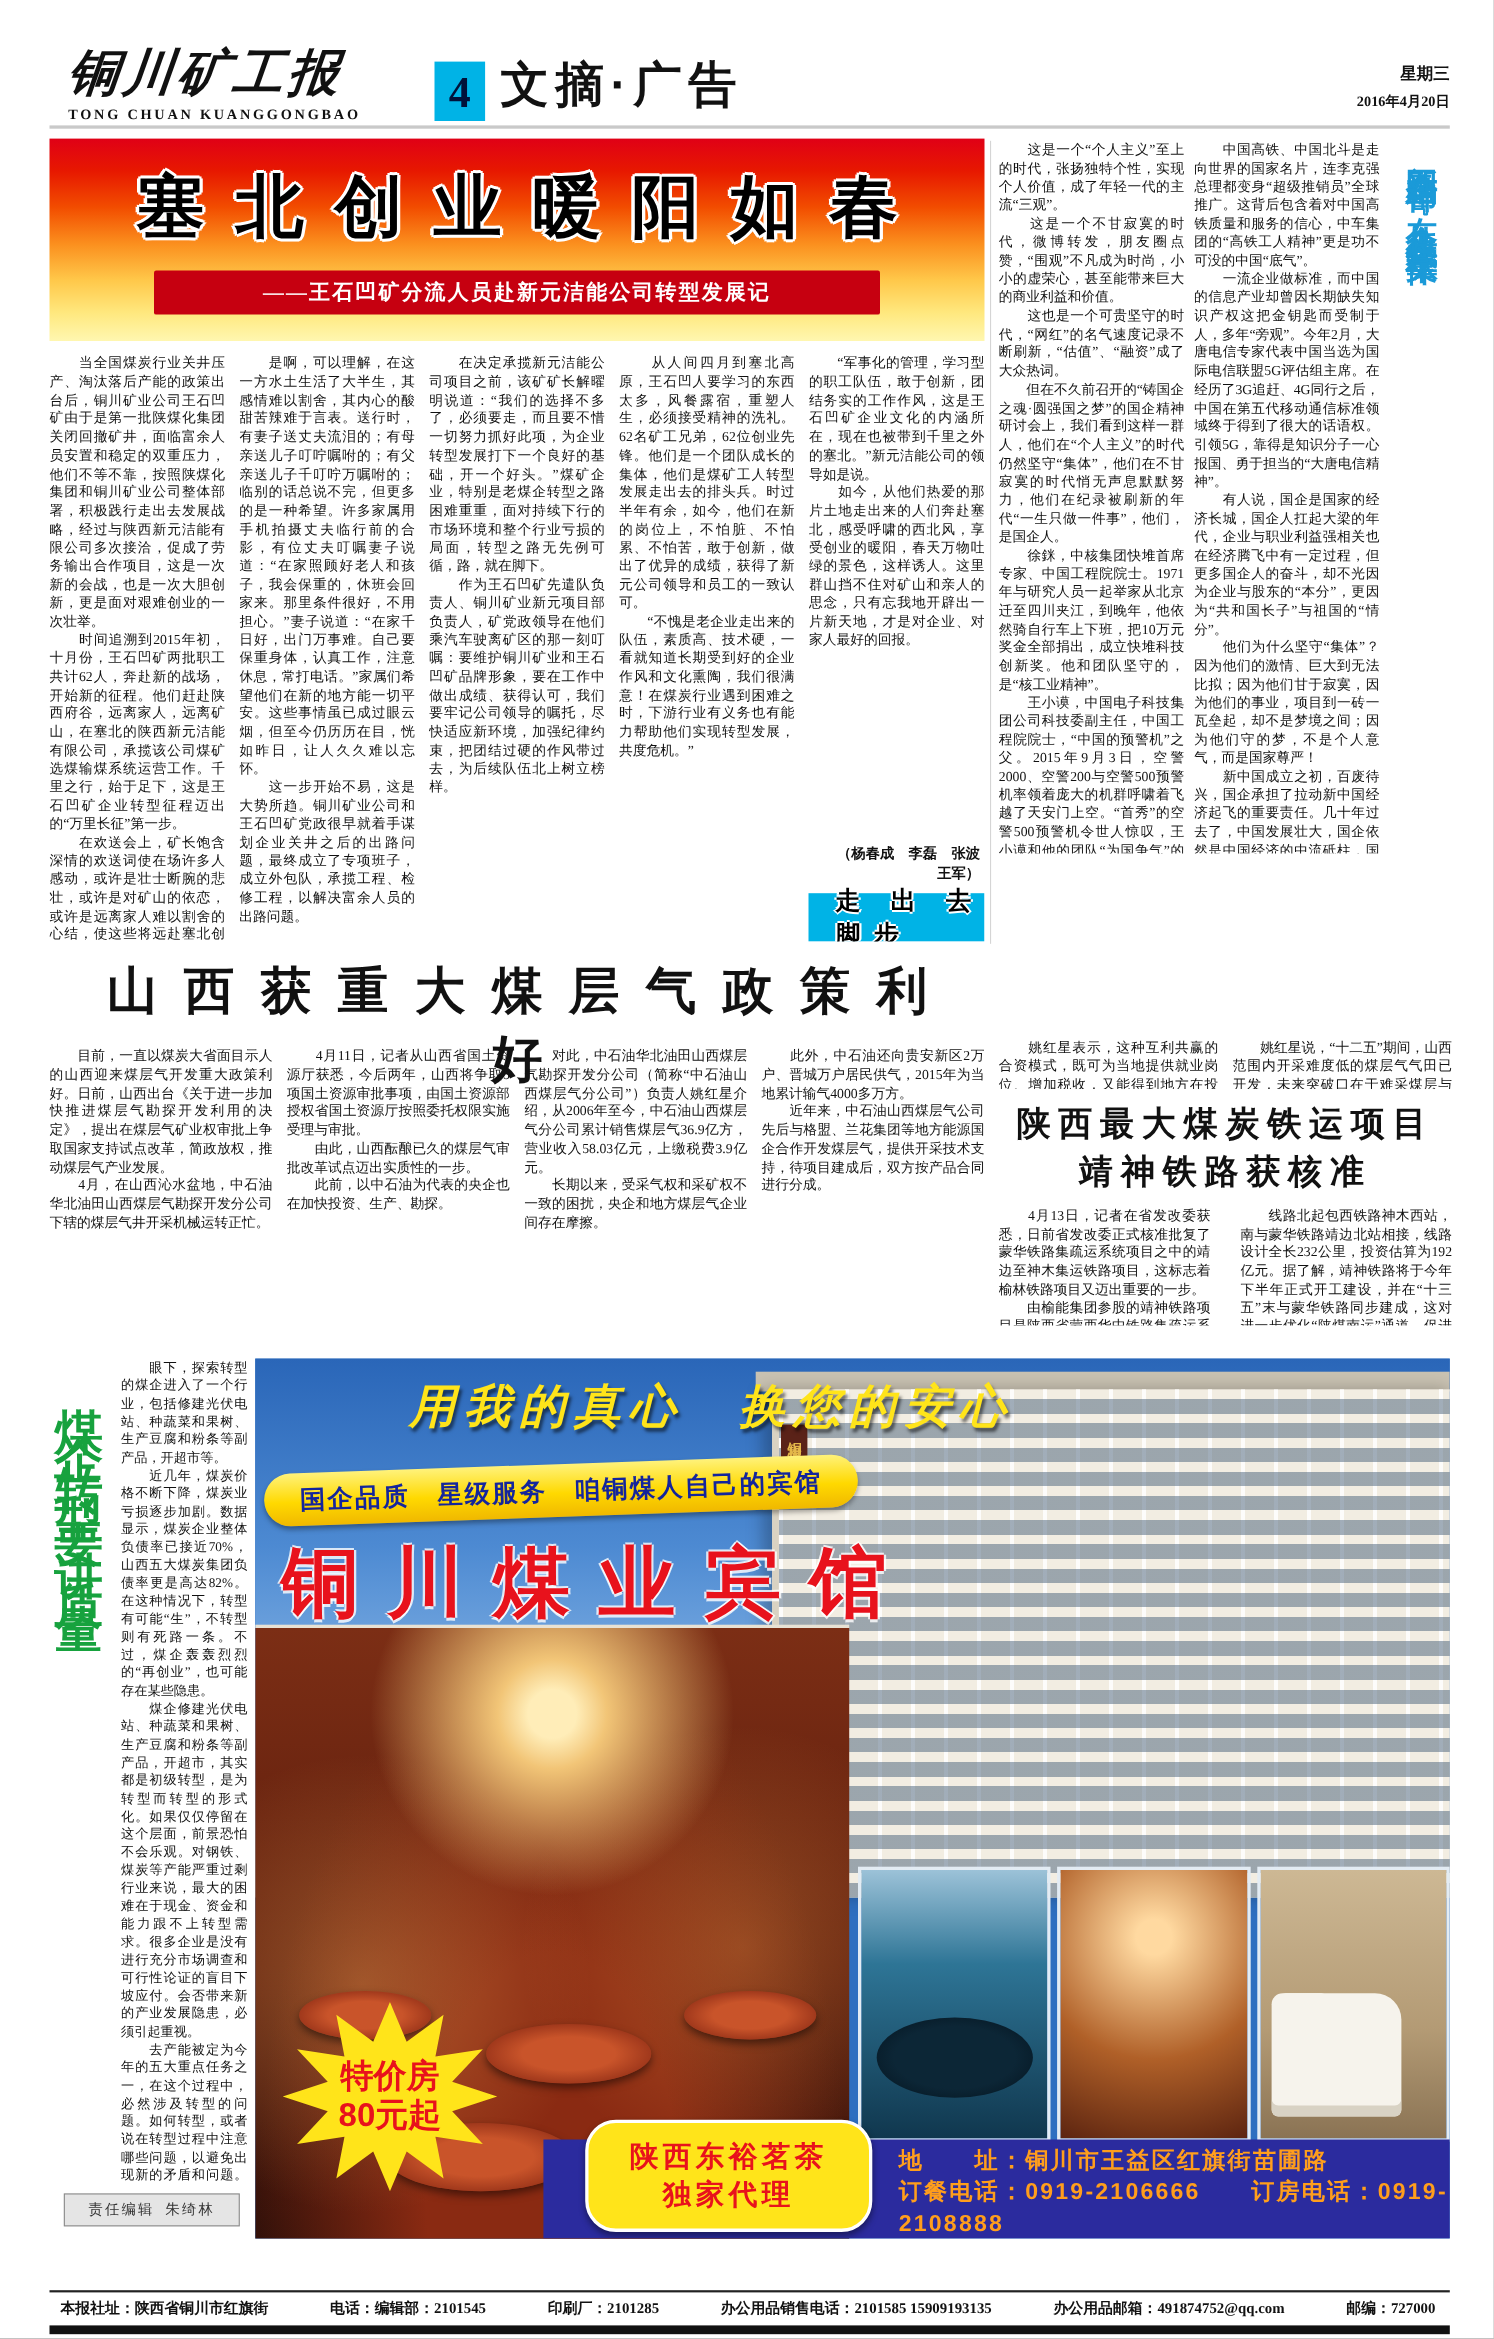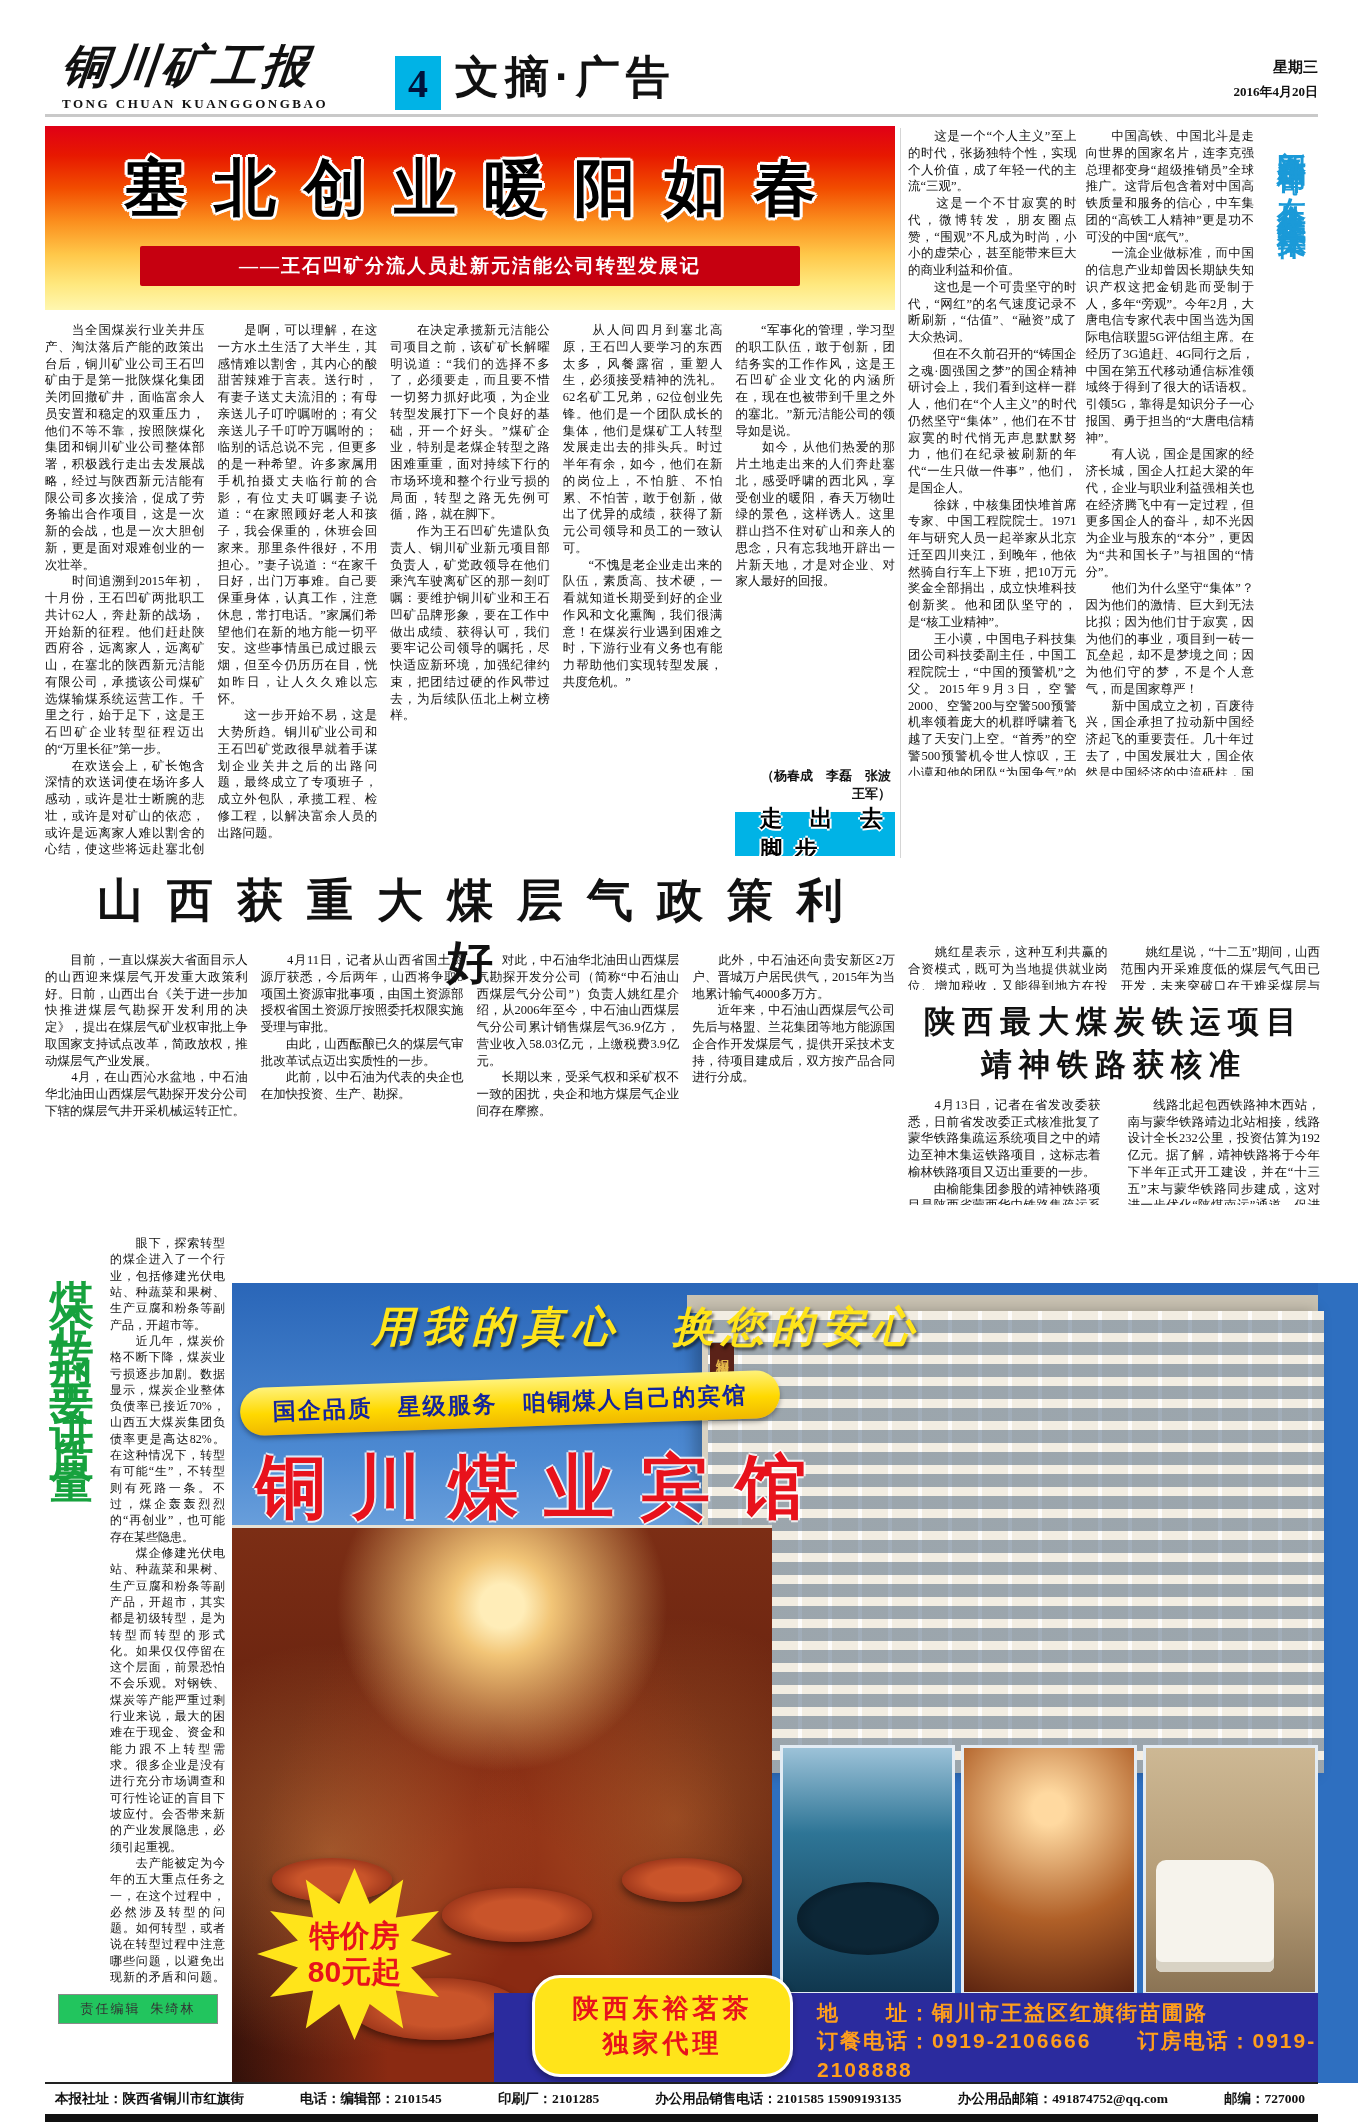--- a/index.html
+++ b/index.html
@@ -66,25 +66,25 @@
   .rail-body{margin-top:10px;display:flex;gap:27px;height:108px;font-size:12.5px;line-height:1.34;
         text-align:justify;overflow:hidden;}
 
   
   .quality{position:absolute;left:45px;top:1235px;width:180px;height:748px;display:flex;gap:9px;}
   .q-title{width:56px;height:100%;writing-mode:vertical-rl;font-family:"Liberation Serif",serif;
         font-size:44px;font-weight:900;color:#17a23e;letter-spacing:26px;padding-top:10px;}
   .q-body{flex:1;font-size:12px;line-height:1.36;text-align:justify;white-space:pre-wrap;
         overflow:hidden;}
   .editor-box{position:absolute;left:58px;top:1994px;width:158px;height:28px;border:1px solid #8a8a8a;
-        background:#22c55e;display:flex;align-items:center;justify-content:center;gap:10px;
+        background:#e5e5e5;display:flex;align-items:center;justify-content:center;gap:10px;
         font-size:13px;letter-spacing:2px;color:#333;}
 
   
-  .ad{position:absolute;left:232px;top:1283px;width:1086px;height:800px;overflow:hidden;background:#2e6fc0;padding-left:41px;}
+  .ad{position:absolute;left:232px;top:1235px;width:1086px;height:800px;overflow:hidden;background:#2e6fc0;}
   .ad-sky{position:absolute;left:0;top:0;width:1086px;height:490px;
         background:linear-gradient(180deg,#2a66b8 0%,#4d8ad2 35%,#8fbbe8 70%,#d6e8f6 100%);}
   .ad-building{position:absolute;left:470px;top:28px;width:616px;height:462px;
         background:
           repeating-linear-gradient(180deg,rgba(0,0,0,0) 0 9px,rgba(70,95,120,.5) 9px 22px),
           repeating-linear-gradient(90deg,rgba(255,255,255,.85) 0 4px,rgba(235,228,215,0) 4px 30px),
           #f2ede2;
         border-left:6px solid #d9d2c2;box-shadow:-8px 0 14px rgba(0,0,0,.25);}
   .ad-roof{position:absolute;left:455px;top:12px;width:631px;height:18px;background:#c9c2b2;}
   .building-sign{position:absolute;left:478px;top:60px;writing-mode:vertical-rl;background:#5a2218;

